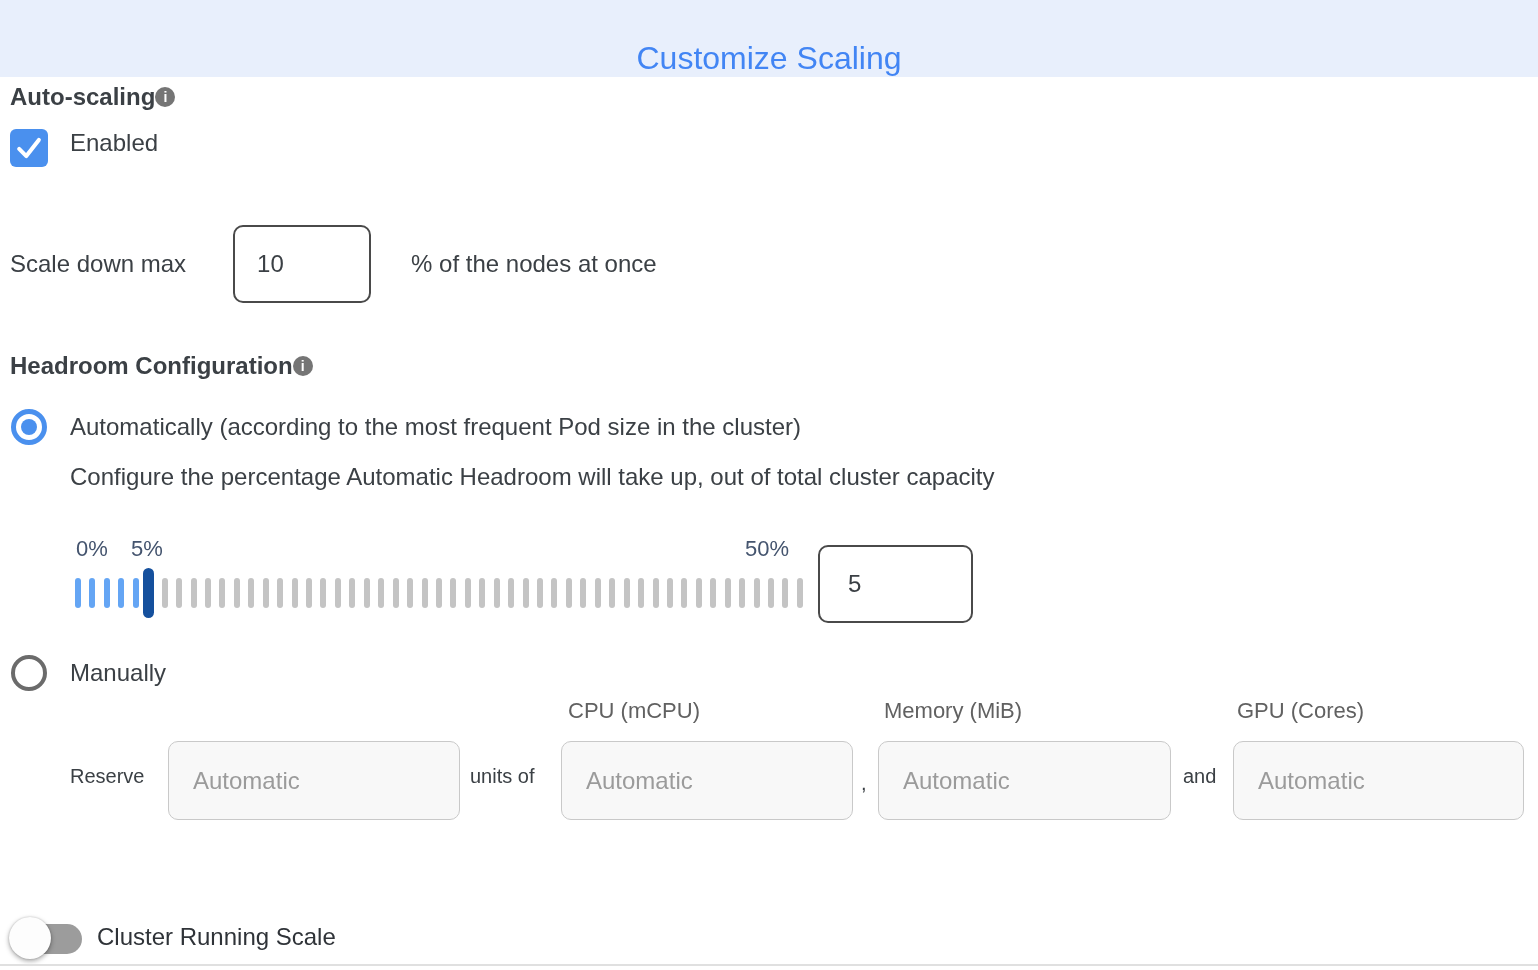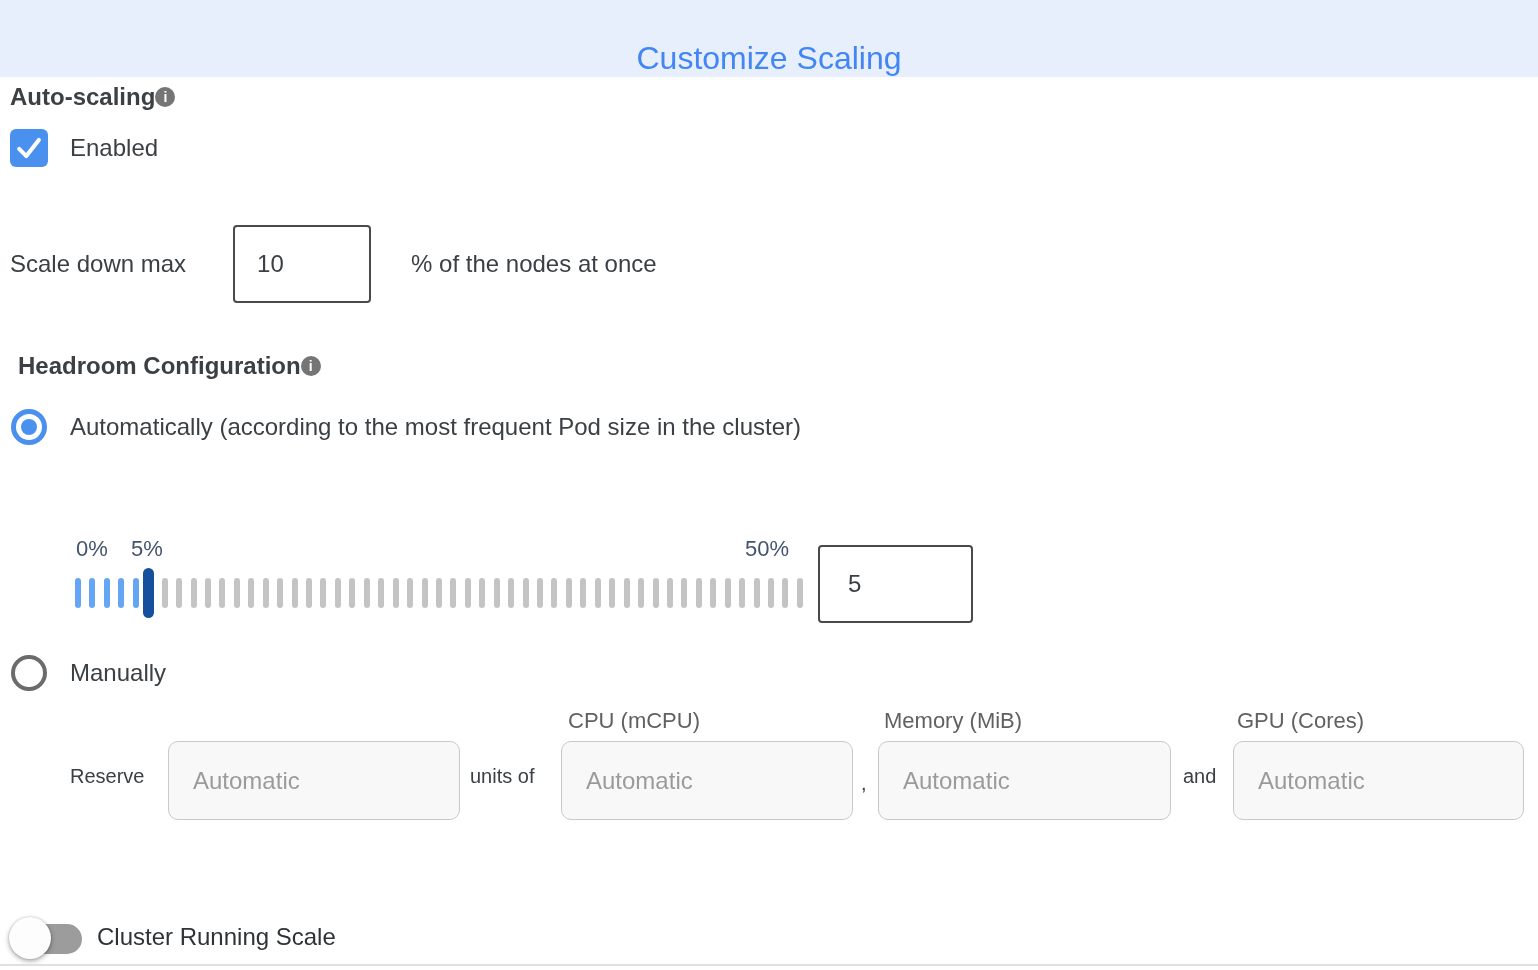--- a/index.html
+++ b/index.html
@@ -34,45 +34,45 @@
     background: #757575; color: #ffffff;
     display: inline-flex; align-items: center; justify-content: center;
     font-size: 14px; font-weight: 700; font-style: normal;
     flex: 0 0 auto;
   }
 
   
   .autoscaling-label-row { position: absolute; top: 83px; left: 10px; }
   .checkbox-row {
     position: absolute; top: 129px; left: 10px;
-    display: flex; align-items: center; gap: 22px;
+    display: flex; align-items: flex-start; gap: 22px;
   }
   .checkbox {
     width: 38px; height: 38px; border-radius: 6px; background: #4a90ee;
     display: flex; align-items: center; justify-content: center;
     cursor: pointer;
   }
   .checkbox svg { display: block; }
 
   
   .scaledown-row {
     position: absolute; top: 225px; left: 10px; height: 78px;
     display: flex; align-items: center; gap: 38px;
   }
   .scaledown-row .prefix { margin-right: 9px; }
   .num-input {
-    height: 78px; border: 2px solid #4a4a4a; border-radius: 4px;
+    height: 78px; border: 2px solid #4a4a4a; border-radius: 10px;
     background: #ffffff; font-family: "Liberation Sans", sans-serif;
     font-size: 24px; color: #3b4045; padding: 0 0 0 22px; outline: none;
   }
   .num-input.w138 { width: 138px; }
   .scaledown-row .suffix { margin-left: 2px; }
 
   
-  .headroom-label-row { position: absolute; top: 352px; left: 18px; }
+  .headroom-label-row { position: absolute; top: 352px; left: 10px; }
 
   .radio-row { position: absolute; display: flex; align-items: center; gap: 23px; }
   .radio-auto-row { top: 409px; left: 11px; }
   .radio-manual-row { top: 655px; left: 11px; }
   .radio {
     width: 36px; height: 36px; border-radius: 50%; background: #ffffff;
     display: flex; align-items: center; justify-content: center;
     cursor: pointer; flex: 0 0 auto;
   }
   .radio.selected { border: 5px solid #4a90ee; }
@@ -99,21 +99,21 @@
   .slider-handle {
     position: absolute; top: 32px; width: 11px; height: 50px;
     border-radius: 6px; background: #15509d; cursor: grab;
   }
   .slider-value-box { position: absolute; left: 743px; top: 9px; }
   .slider-value-box .num-input { width: 155px; padding-left: 28px; }
 
   
   .manual-area { position: absolute; top: 698px; left: 0; width: 1538px; height: 130px; }
   .col-header {
-    position: absolute; top: 0; font-size: 22px; color: #616161; white-space: nowrap; margin-top: 10px;
+    position: absolute; top: 0; font-size: 22px; color: #616161; white-space: nowrap;
   }
   .col-header.cpu { left: 568px; }
   .col-header.mem { left: 884px; }
   .col-header.gpu { left: 1237px; }
   .inline-label { position: absolute; top: 67px; font-size: 20px; color: #3b4045; }
   .inline-label.reserve { left: 70px; }
   .inline-label.units { left: 470px; }
   .inline-label.comma { left: 861px; top: 74px; }
   .inline-label.and { left: 1183px; }
   .auto-input {
@@ -188,20 +188,21 @@
     </span>
   </div>
 
   <div class="radio-row radio-auto-row">
     <span class="radio selected">
         <span class="dot"></span>
       </span>
     <span class="body-text">Automatically (according to the most frequent Pod size in the cluster)</span>
   </div>
 
+  <div class="configure-text body-text">Configure the percentage Automatic Headroom will take up, out of total cluster capacity</div>
 
   <div class="slider-area">
     <span class="slider-label min">0%</span>
     <span class="slider-label cur">5%</span>
     <span class="slider-label max">50%</span>
     <div class="ticks" id="slider-ticks">
         <span class="tick active"></span>
         <span class="tick active"></span>
         <span class="tick active"></span>
         <span class="tick active"></span>

